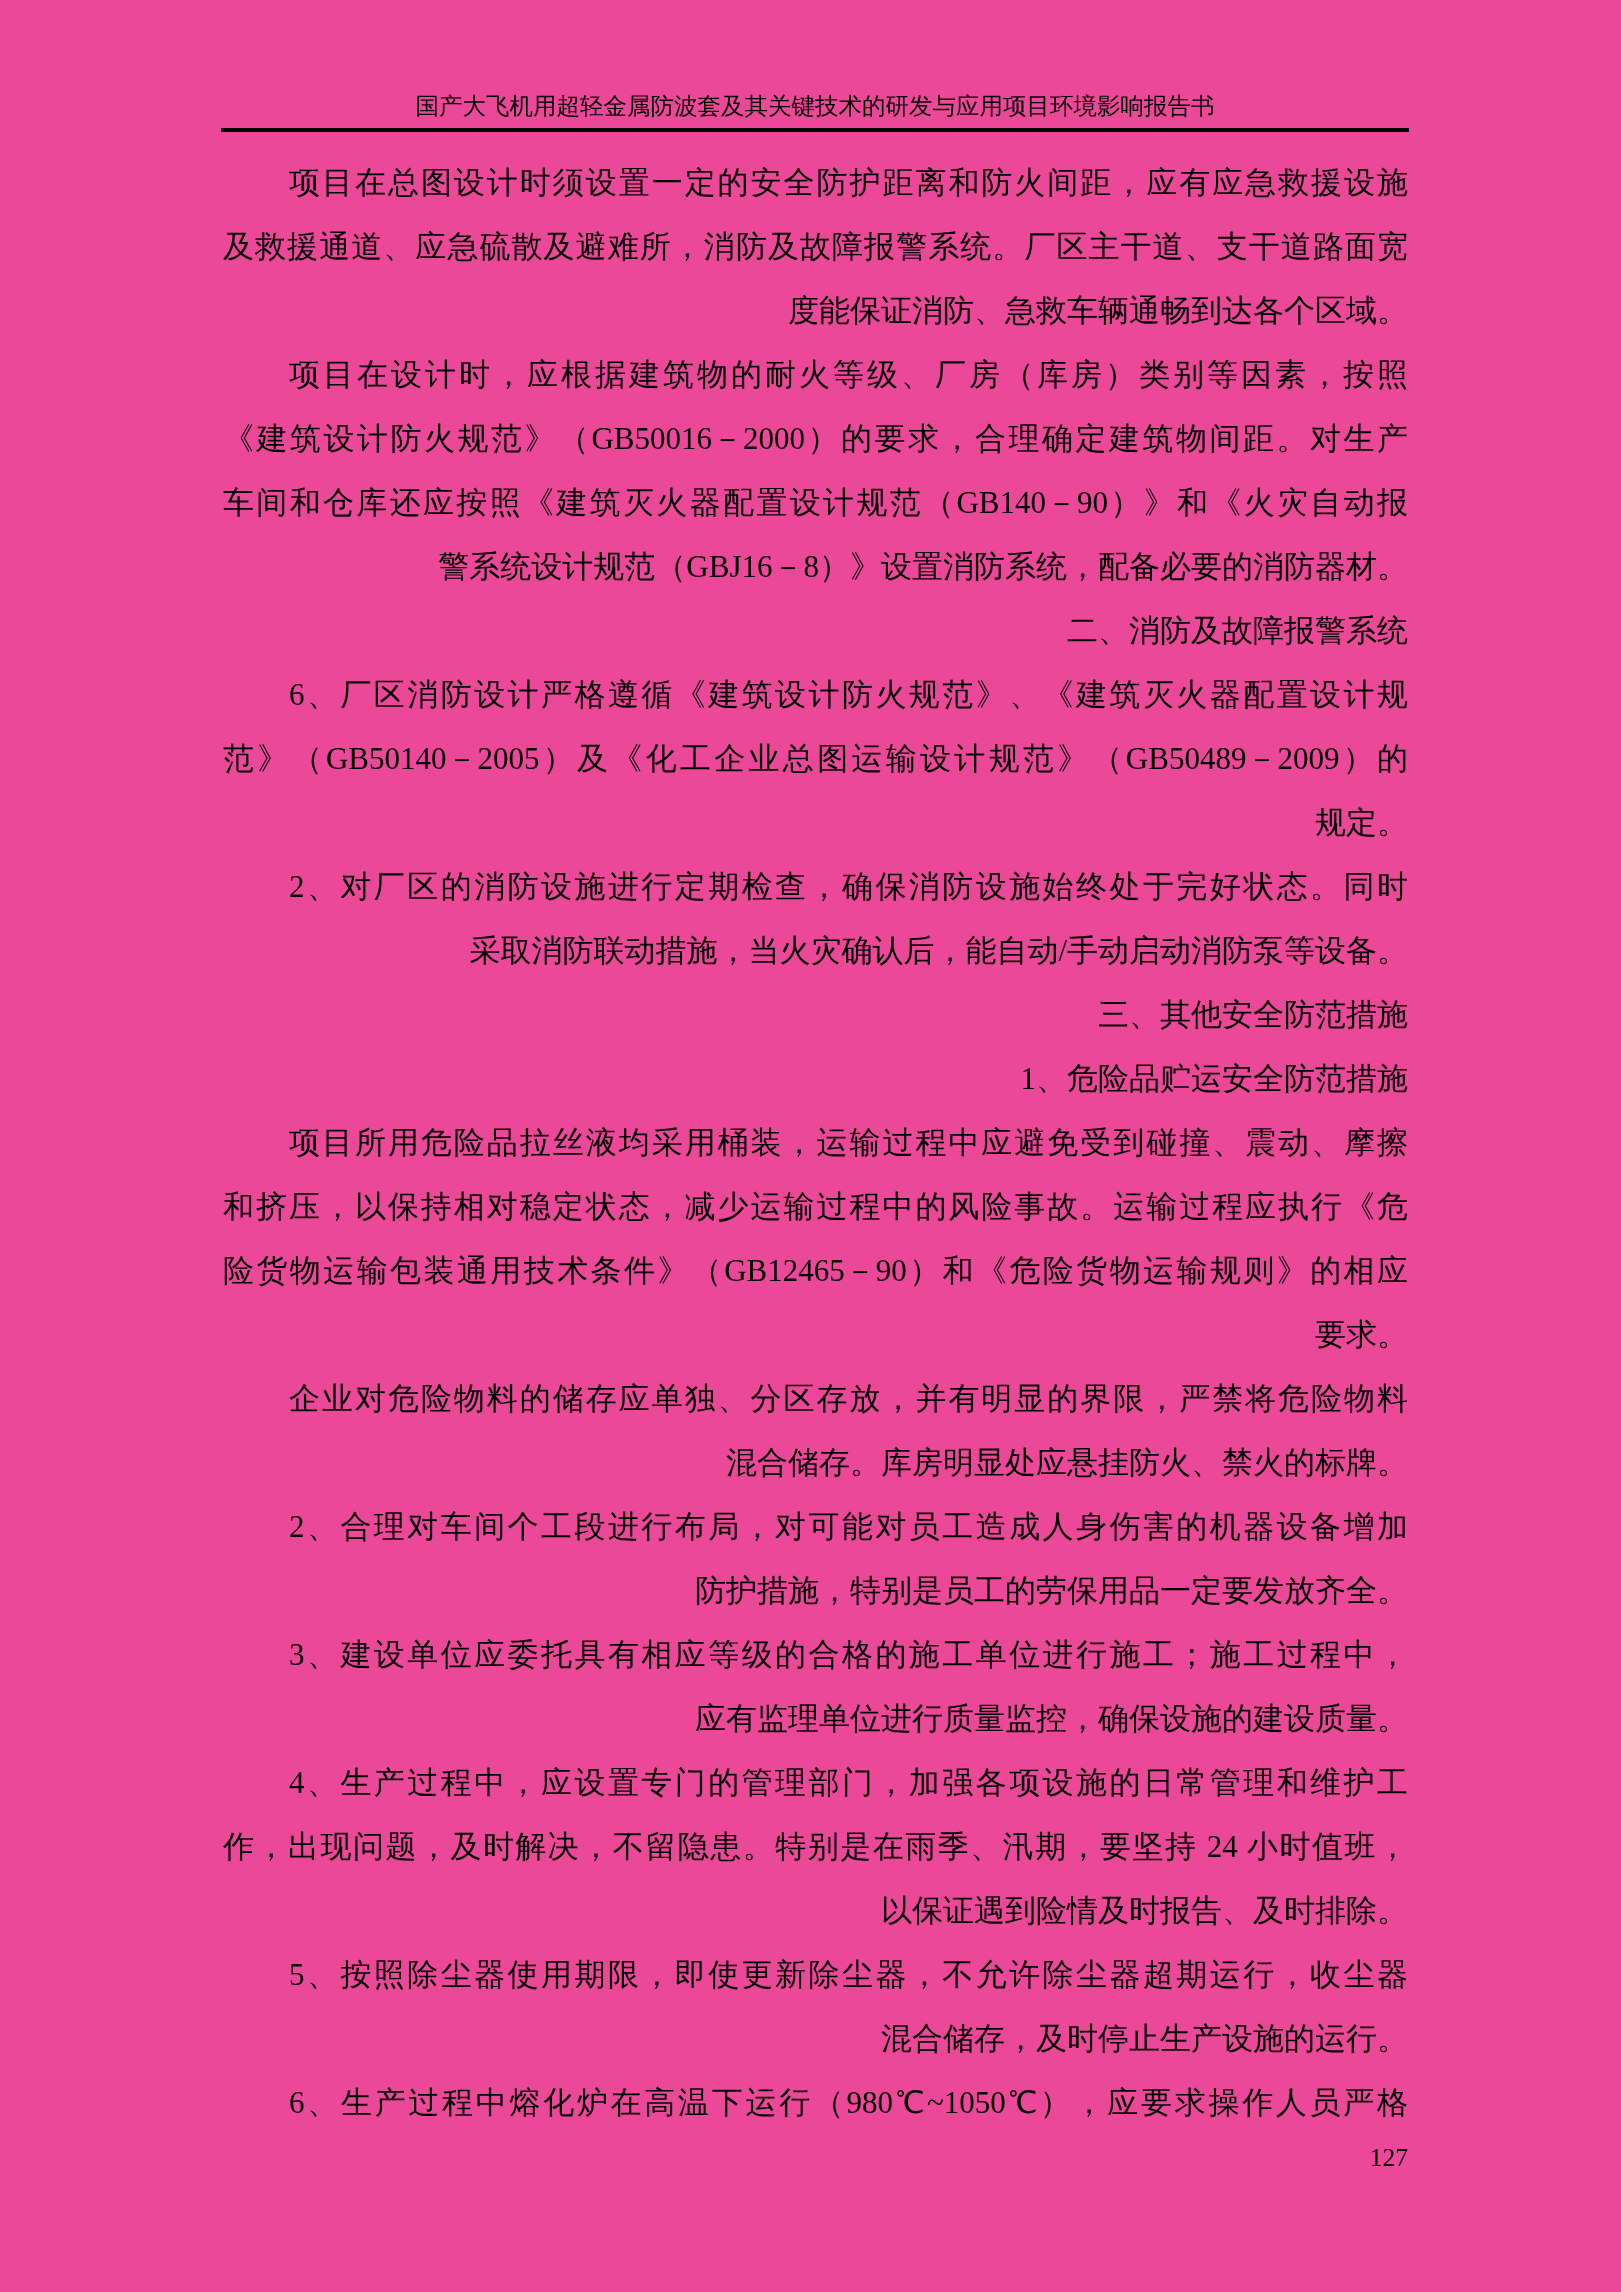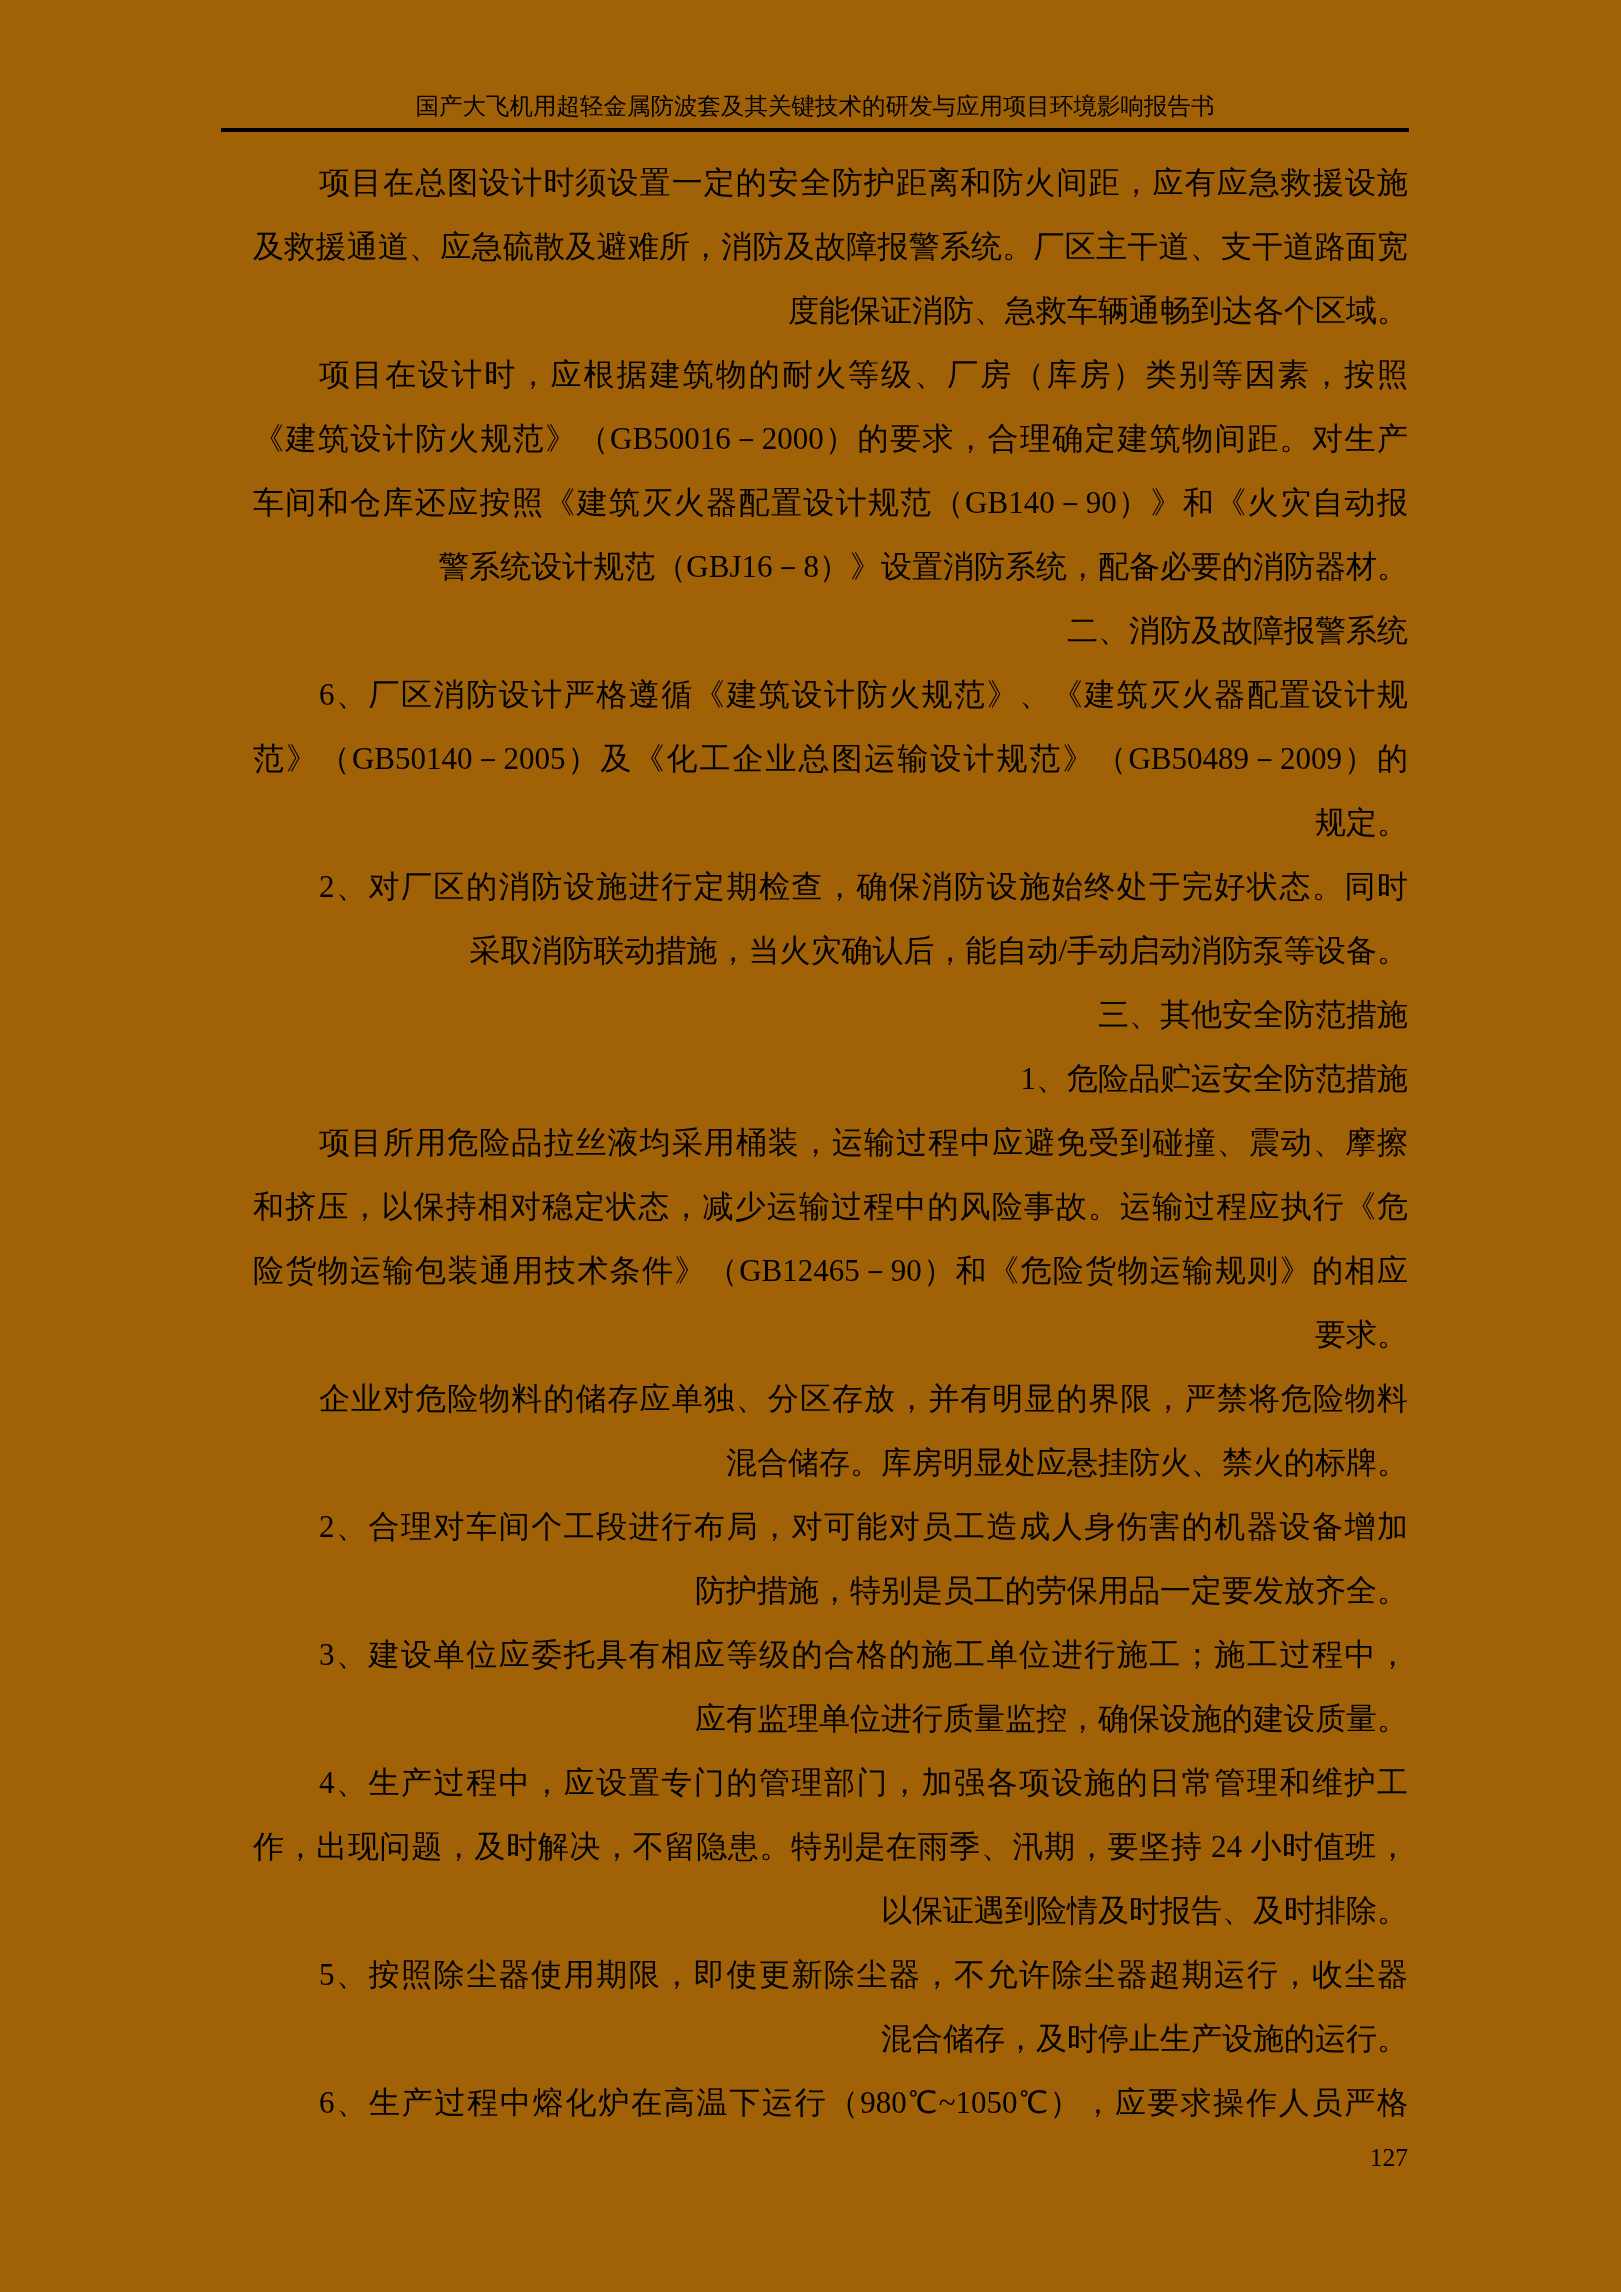--- a/index.html
+++ b/index.html
@@ -4,21 +4,21 @@
 <style>
   html, body {
     margin: 0;
     padding: 0;
     background: #ffffff;
   }
   .page {
     position: relative;
     width: 1621px;
     height: 2293px;
-    background: #a16207;
+    background: #ec4899;
     color: #000000;
     font-family: "Liberation Serif", serif;
     overflow: hidden;
   }
   .header-title {
     position: absolute;
     top: 92px;
     left: 221px;
     width: 1188px;
     height: 29px;
@@ -49,21 +49,20 @@
     text-align: right;
     overflow: hidden;
     white-space: normal;
   }
   .line.indent {
     text-indent: 66px;
   }
   .line.justify {
     text-align: justify;
     text-align-last: justify;
-    margin-left: 30px;
   }
   .footer {
     position: absolute;
     top: 2143px;
     left: 223px;
     width: 1185px;
     height: 29px;
     line-height: 29px;
     text-align: right;
     font-size: 25.5px;

